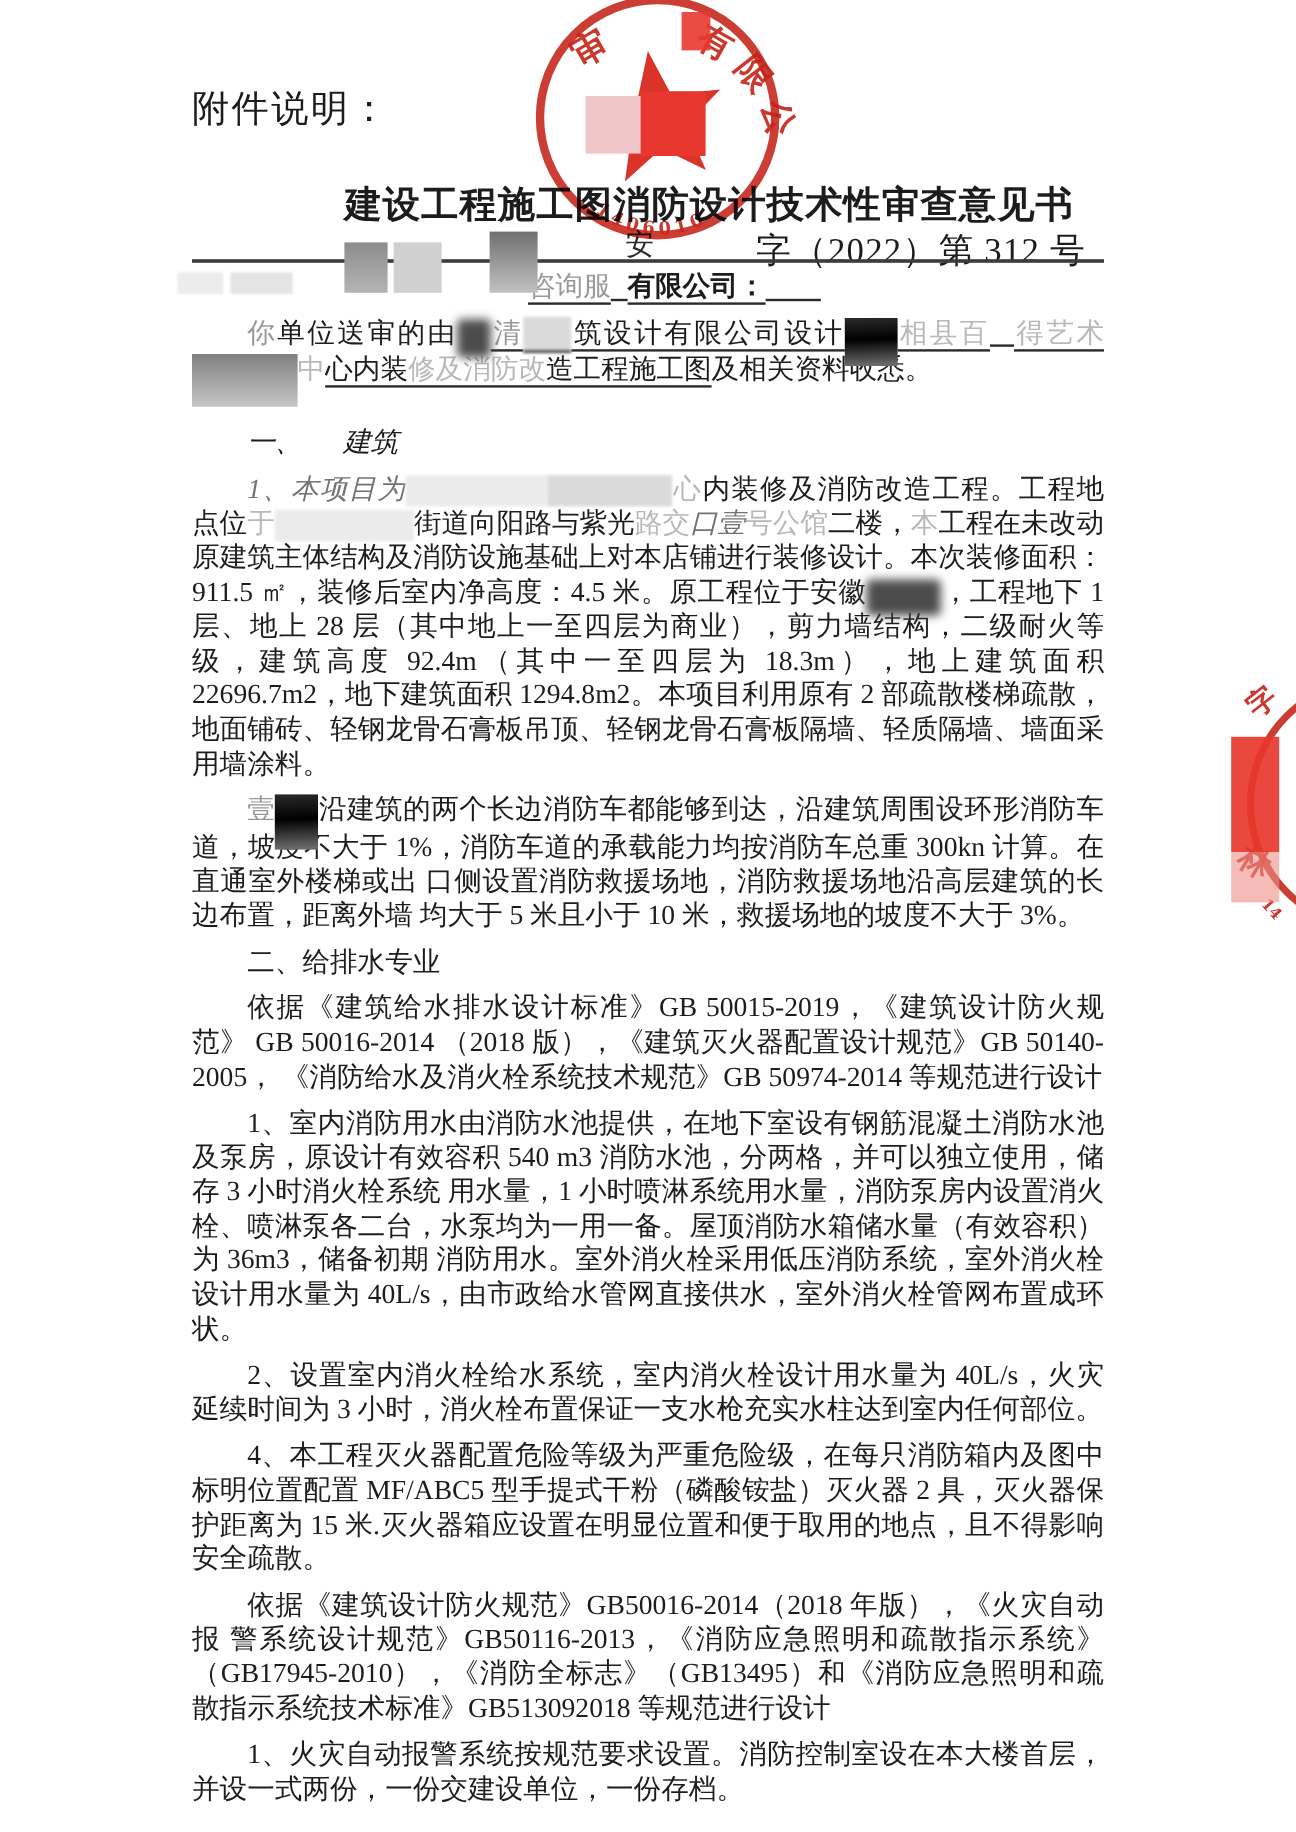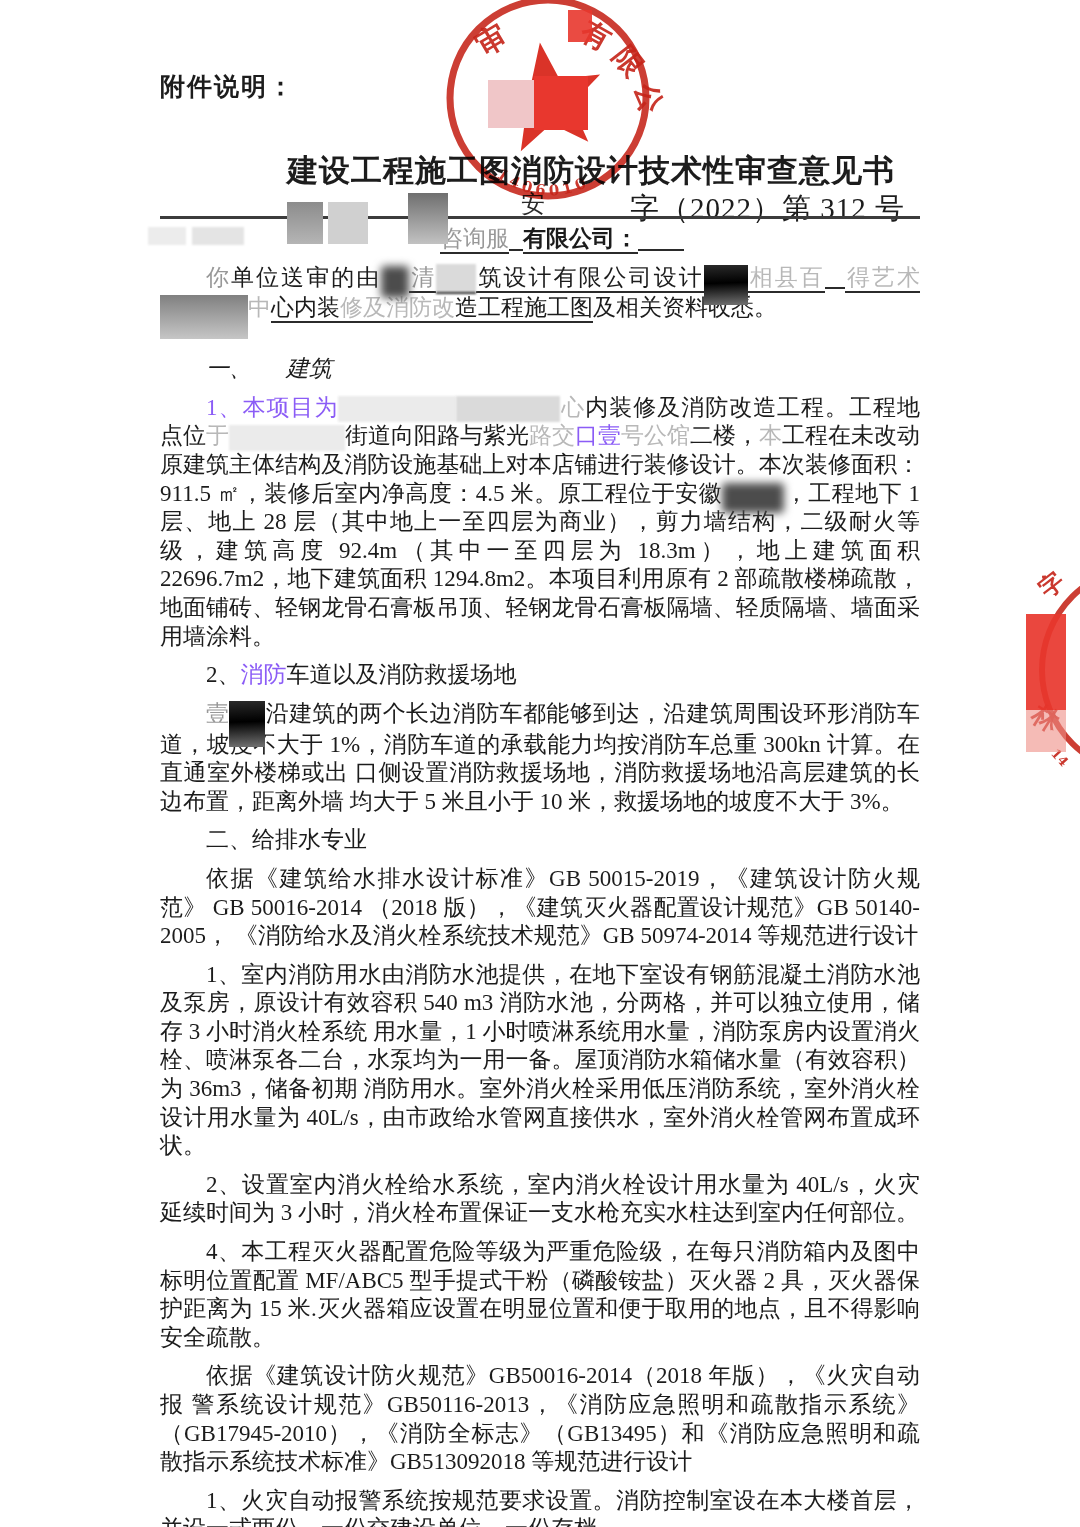--- a/index.html
+++ b/index.html
@@ -7,21 +7,21 @@
     position:relative;
     width:1080px;height:1527px;
     margin:0 auto;
     background:#ffffff;
     overflow:hidden;
     font-family:"Liberation Serif","DejaVu Serif",serif;
     color:#1c1c1c;
   }
   .attachment{
     position:absolute;left:160px;top:70px;
-    font-size:25px;font-weight:700;letter-spacing:2px;
+    font-size:31px;font-weight:400;letter-spacing:2px;
   }
   .title{
     position:absolute;left:0;top:150px;width:100%;
     box-sizing:border-box;padding-left:102px;
     text-align:center;font-size:31px;font-weight:700;letter-spacing:1px;
   }
   .doc-number-prefix{
     position:absolute;left:521px;top:188px;font-size:24px;color:#2a2a2a;
   }
   .doc-number{
@@ -41,21 +41,21 @@
   
   .doc-body{
     position:absolute;left:160px;right:160px;top:225px;
     font-size:23px;line-height:28.6px;
     text-align:justify;
   }
   .line{min-height:28.6px;}
   .line.indent{text-indent:2em;margin-top:10px;}
   .line.gap-top{margin-top:30px;font-style:italic;}
   .seg{white-space:normal;}
-  .seg.dim{color:#8b5cf6;}
+  .seg.dim{color:#737373;font-style:italic;}
   .seg.faded{color:#b8b8b8;}
   .seg.faded2{color:#989898;}
   .seg.u{border-bottom:2px solid #2b2b2b;padding-bottom:1px;}
   .seg.strong{font-weight:600;}
   .rblock{display:inline-block;vertical-align:middle;text-indent:0;}
   .rblock.black{background:linear-gradient(178deg,#2a2a2a 0%,#000 45%,#6a6a6a 96%);filter:blur(.6px);}
   .rblock.ggrad{background:linear-gradient(#808080,#c6c6c6);}
   .rblock.softest{background:#ebebeb;filter:blur(1.2px);}
   .rblock.soft2{background:#dadada;filter:blur(1.2px);}
   .rblock.blur2{background:#4c4c4c;filter:blur(4px);border-radius:4px;}
@@ -115,21 +115,20 @@
     <text x="56" y="206" font-size="13" font-weight="bold" fill="#c52318" opacity="0.9" transform="rotate(48 60 202)">14</text>
     <rect x="30" y="62" width="40" height="96" fill="#e8372e" opacity="0.92"></rect>
     <rect x="30" y="158" width="40" height="42" fill="#ef8d86" opacity="0.6"></rect>
   </svg>
 
   <div class="doc-body" id="doc-body">
       <div class="line"><span class="rblock spacer" style="width: 150px; height: 18px;"></span><span class="rblock spacer" style="width: 130px; height: 18px;"></span><span class="seg faded2 u">咨询服</span><span class="rblock spacer u" style="width: 14px; height: 18px;"></span><span class="seg u strong">有限公司：</span><span class="rblock spacer u" style="width: 46px; height: 18px;"></span></div>
       <div class="line indent"><span class="seg faded2">你</span><span class="seg">单位送审的由</span><span class="rblock blur2" style="width: 28px; height: 32px; margin-bottom: -6px;"></span><span class="seg faded2 u">清</span><span class="rblock soft2 u" style="width: 40px; height: 28px;"></span><span class="seg u">筑设计有限公司设计</span><span class="rblock black" style="width: 44px; height: 40px; margin-bottom: -12px;"></span><span class="seg faded u">相县百</span><span class="rblock spacer u" style="width: 20px; height: 18px;"></span><span class="seg faded u">得艺术</span><span class="rblock ggrad" style="width: 88px; height: 44px; margin-bottom: -14px;"></span><span class="seg faded">中</span><span class="seg u">心内装</span><span class="seg faded u">修及消防改</span><span class="seg u">造工程施工图</span><span class="seg">及相关资料收悉。</span></div>
       <div class="line indent gap-top"><span class="seg">一、</span><span class="rblock spacer" style="width: 34px; height: 6px;"></span><span class="seg">建筑</span></div>
       <div class="line indent"><span class="seg dim">1、本项目为</span><span class="rblock softest" style="width: 118px; height: 26px;"></span><span class="rblock soft2" style="width: 104px; height: 26px;"></span><span class="seg faded">心</span><span class="seg">内装修及消防改造工程。工程地点位</span><span class="seg faded">于</span><span class="rblock softest" style="width: 116px; height: 26px;"></span><span class="seg">街道向阳路与紫光</span><span class="seg faded">路交</span><span class="seg dim">口壹</span><span class="seg faded">号公馆</span><span class="seg">二楼，</span><span class="seg faded">本</span><span class="seg">工程在未改动原建筑主体结构及消防设施基础上对本店铺进行装修设计。本次装修面积：911.5 ㎡，装修后室内净高度：4.5 米。原工程位于安徽</span><span class="rblock blur2" style="width: 62px; height: 30px; margin-bottom: -6px;"></span><span class="seg">，工程地下 1 层、地上 28 层（其中地上一至四层为商业），剪力墙结构，二级耐火等级，建筑高度 92.4m（其中一至四层为 18.3m），地上建筑面积 22696.7m2，地下建筑面积 1294.8m2。本项目利用原有 2 部疏散楼梯疏散，地面铺砖、轻钢龙骨石膏板吊顶、轻钢龙骨石膏板隔墙、轻质隔墙、墙面采用墙涂料。</span></div>
-      <div class="line indent"><span class="seg">2、</span><span class="seg dim">消防</span><span class="seg">车道以及消防救援场地</span></div>
       <div class="line indent"><span class="seg faded2">壹</span><span class="rblock black" style="width: 36px; height: 46px; margin-bottom: -16px;"></span><span class="seg">沿建筑的两个长边消防车都能够到达，沿建筑周围设环形消防车道，坡度不大于 1%，消防车道的承载能力均按消防车总重 300kn 计算。在直通室外楼梯或出 口侧设置消防救援场地，消防救援场地沿高层建筑的长边布置，距离外墙 均大于 5 米且小于 10 米，救援场地的坡度不大于 3%。</span></div>
       <div class="line indent"><span class="seg">二、给排水专业</span></div>
       <div class="line indent"><span class="seg">依据《建筑给水排水设计标准》GB 50015-2019，《建筑设计防火规范》 GB 50016-2014 （2018 版），《建筑灭火器配置设计规范》GB 50140-2005， 《消防给水及消火栓系统技术规范》GB 50974-2014 等规范进行设计</span></div>
       <div class="line indent"><span class="seg">1、室内消防用水由消防水池提供，在地下室设有钢筋混凝土消防水池及泵房，原设计有效容积 540 m3 消防水池，分两格，并可以独立使用，储存 3 小时消火栓系统 用水量，1 小时喷淋系统用水量，消防泵房内设置消火栓、喷淋泵各二台，水泵均为一用一备。屋顶消防水箱储水量（有效容积）为 36m3，储备初期 消防用水。室外消火栓采用低压消防系统，室外消火栓设计用水量为 40L/s，由市政给水管网直接供水，室外消火栓管网布置成环状。</span></div>
       <div class="line indent"><span class="seg">2、设置室内消火栓给水系统，室内消火栓设计用水量为 40L/s，火灾 延续时间为 3 小时，消火栓布置保证一支水枪充实水柱达到室内任何部位。</span></div>
       <div class="line indent"><span class="seg">4、本工程灭火器配置危险等级为严重危险级，在每只消防箱内及图中标明位置配置 MF/ABC5 型手提式干粉（磷酸铵盐）灭火器 2 具，灭火器保护距离为 15 米.灭火器箱应设置在明显位置和便于取用的地点，且不得影响安全疏散。</span></div>
       <div class="line indent"><span class="seg">依据《建筑设计防火规范》GB50016-2014（2018 年版），《火灾自动报 警系统设计规范》GB50116-2013，《消防应急照明和疏散指示系统》（GB17945-2010），《消防全标志》（GB13495）和《消防应急照明和疏散指示系统技术标准》GB513092018 等规范进行设计</span></div>
       <div class="line indent"><span class="seg">1、火灾自动报警系统按规范要求设置。消防控制室设在本大楼首层，并设一式两份，一份交建设单位，一份存档。</span></div>
     </div>
 

